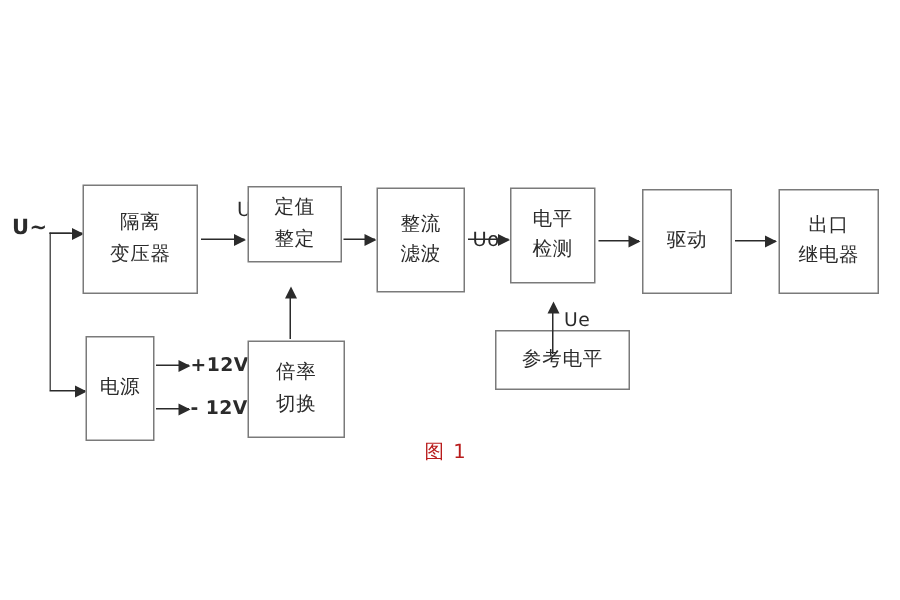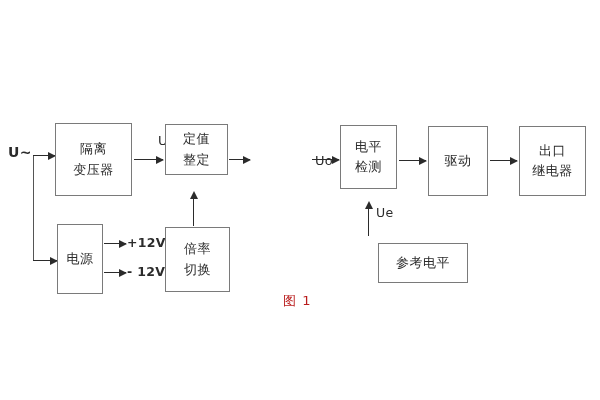--- a/index.html
+++ b/index.html
@@ -119,20 +119,24 @@
   <div class="lbl" style="left:118px; top:133px;margin-left:40px;">Ui</div>
   <div class="arrow-r" style="left:134px; top:159px; width:29px;"></div>
 
   <div class="blk" style="left:165px; top:124px; width:63px; height:51px;">
     <span class="ln">定值</span>
     <span class="ln">整定</span>
   </div>
 
   <div class="arrow-r" style="left:229px; top:159px; width:21px;"></div>
 
+  <div class="blk" style="left:251px; top:125px; width:59px; height:70px;">
+    <span class="ln">整流</span>
+    <span class="ln">滤波</span>
+  </div>
 
   <div class="lbl" style="left:315px; top:133px;margin-top:20px;">Uo</div>
   <div class="arrow-r" style="left:312px; top:159px; width:27px;"></div>
 
   <div class="blk" style="left:340px; top:125px; width:57px; height:64px;">
     <span class="ln">电平</span>
     <span class="ln">检测</span>
   </div>
 
   <div class="arrow-r" style="left:399px; top:160px; width:27px;"></div>
@@ -158,21 +162,21 @@
   <div class="arrow-r" style="left:104px; top:272px; width:22px;"></div>
   <div class="lbl lbl-sm" style="left:127px; top:264px; font-weight:600;">- 12V</div>
 
   <div class="blk" style="left:165px; top:227px; width:65px; height:65px;">
     <span class="ln">倍率</span>
     <span class="ln">切换</span>
   </div>
 
   <div class="arrow-u" style="left:193px; top:198px; height:28px;"></div>
 
-  <div class="blk" style="left:330px; top:243px; width:90px; height:40px;margin-left:48px;">
+  <div class="blk" style="left:330px; top:220px; width:90px; height:40px;">
     <span class="ln">参考电平</span>
   </div>
 
   <div class="arrow-u" style="left:368px; top:208px; height:28px;"></div>
   <div class="lbl lbl-sm" style="left:376px; top:205px;">Ue</div>
 
   <div class="caption" style="left:283px; top:292px;">图 1</div>
 
 </div>
 

